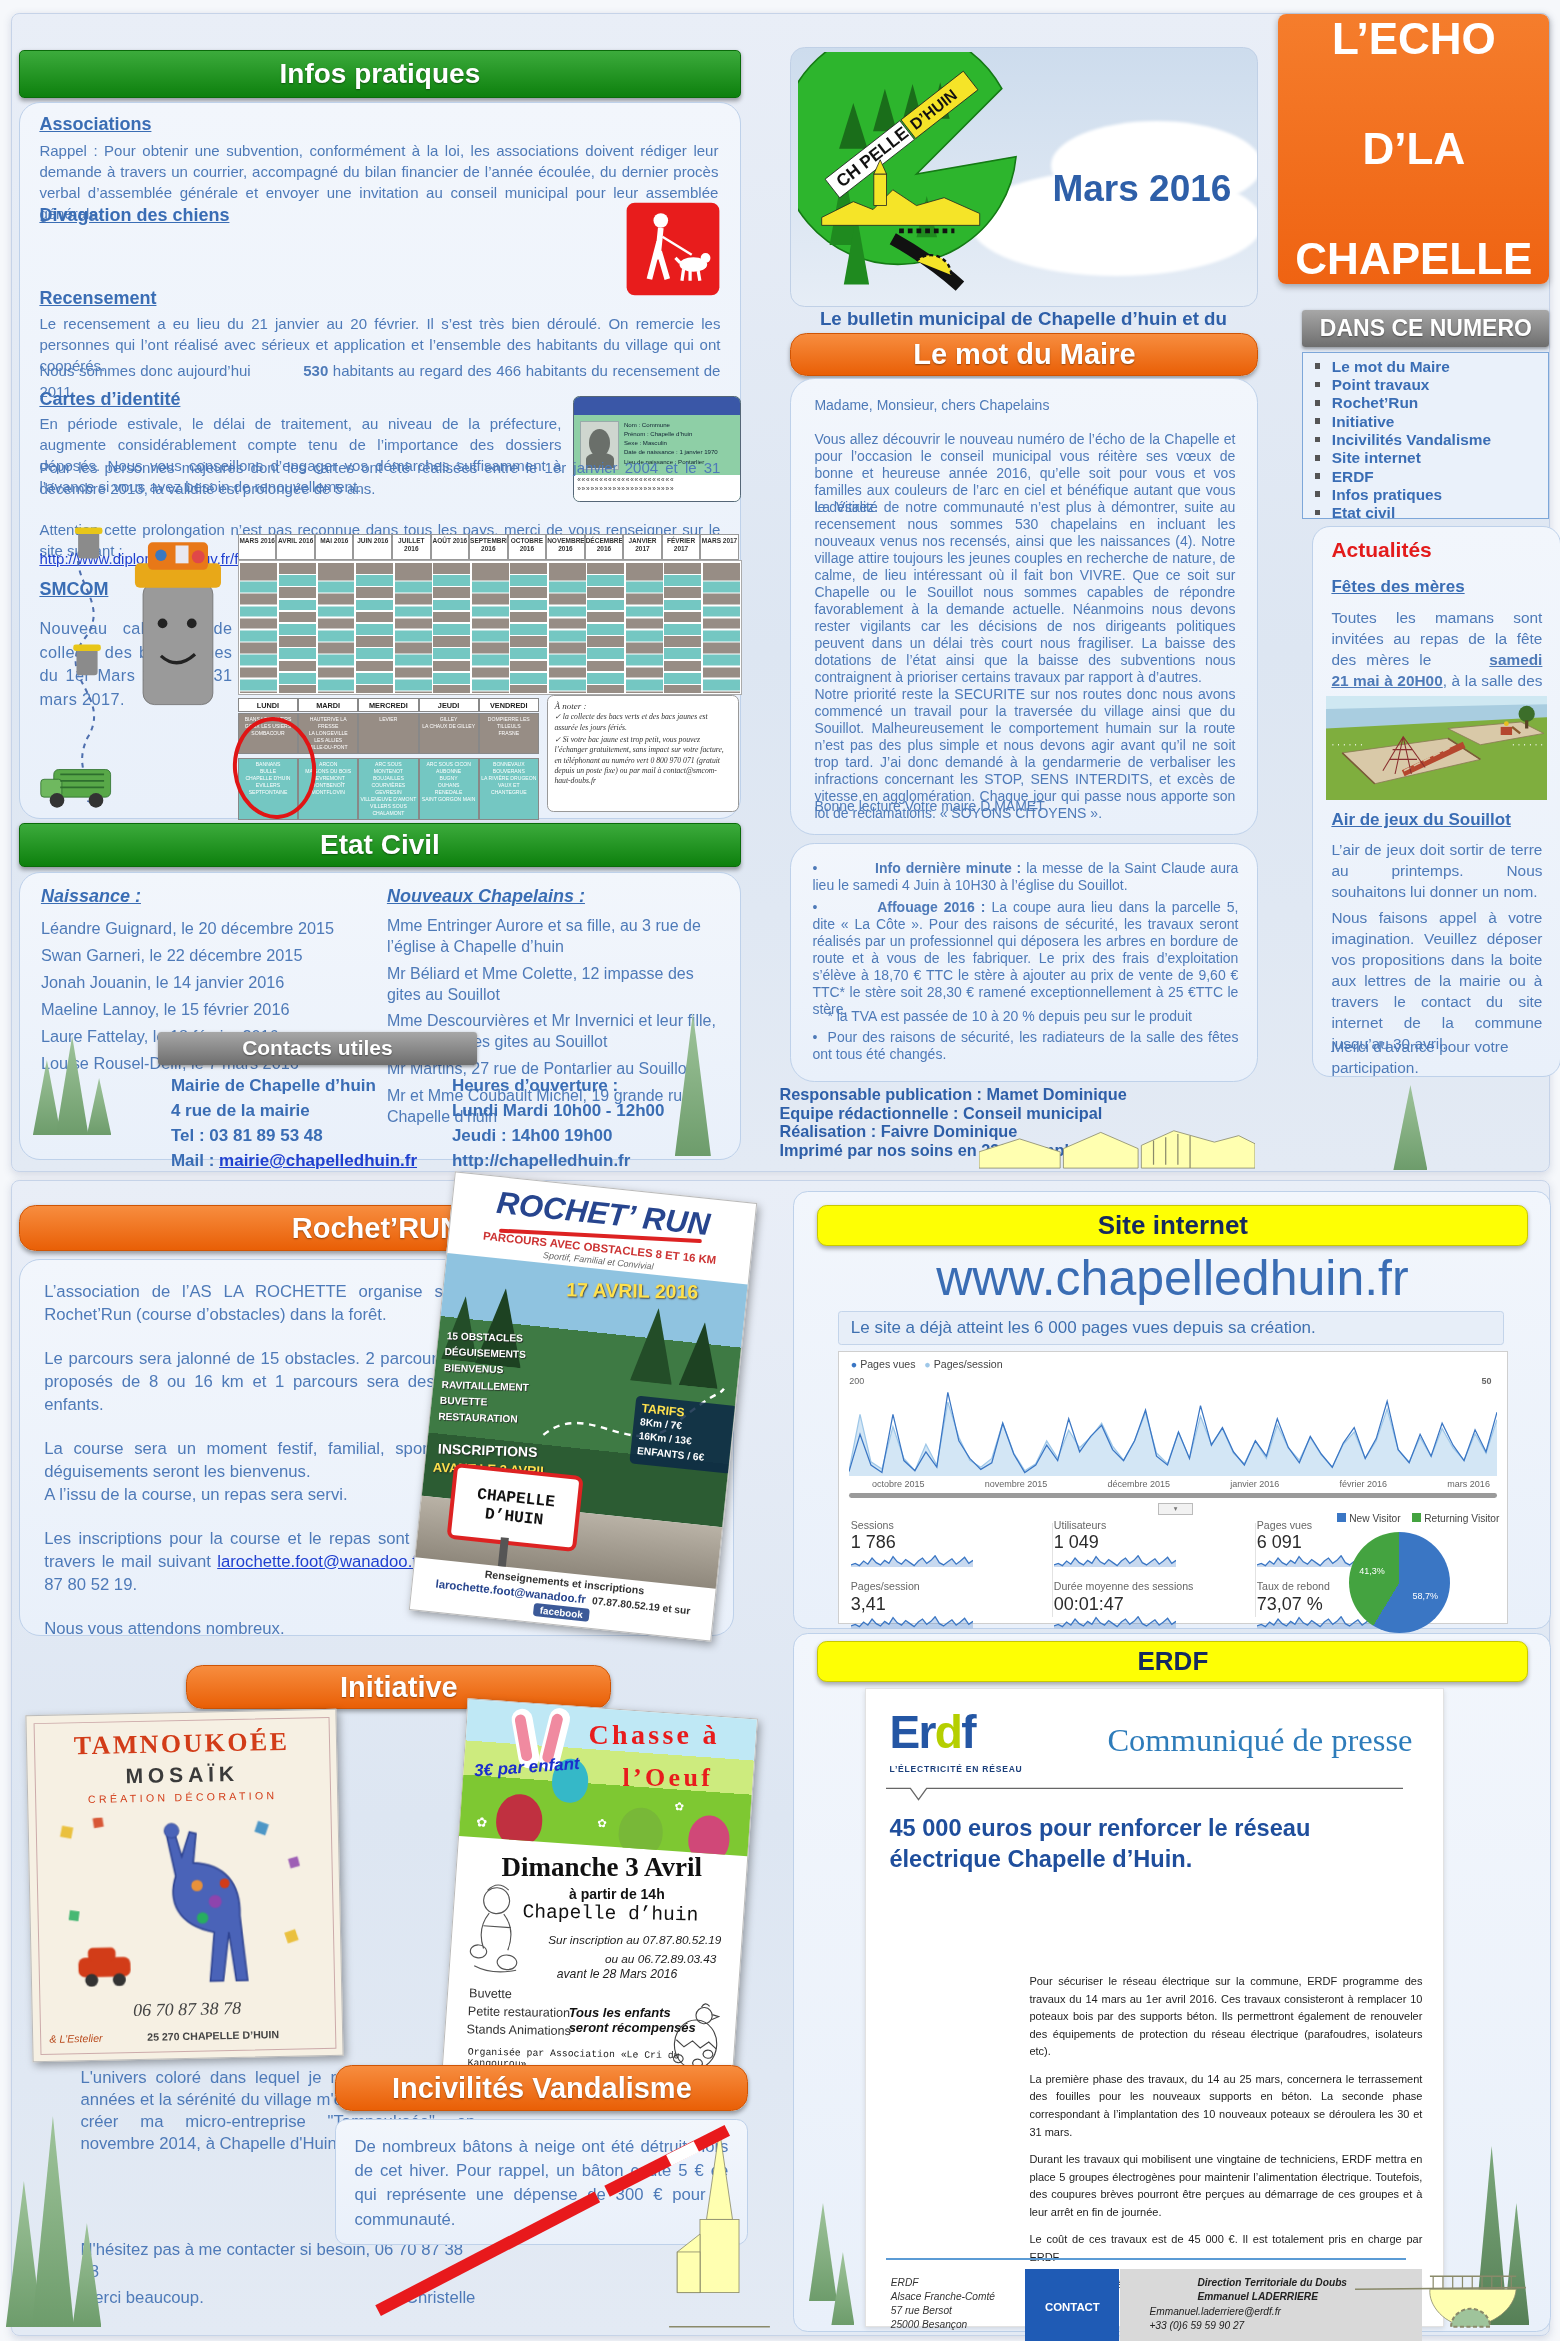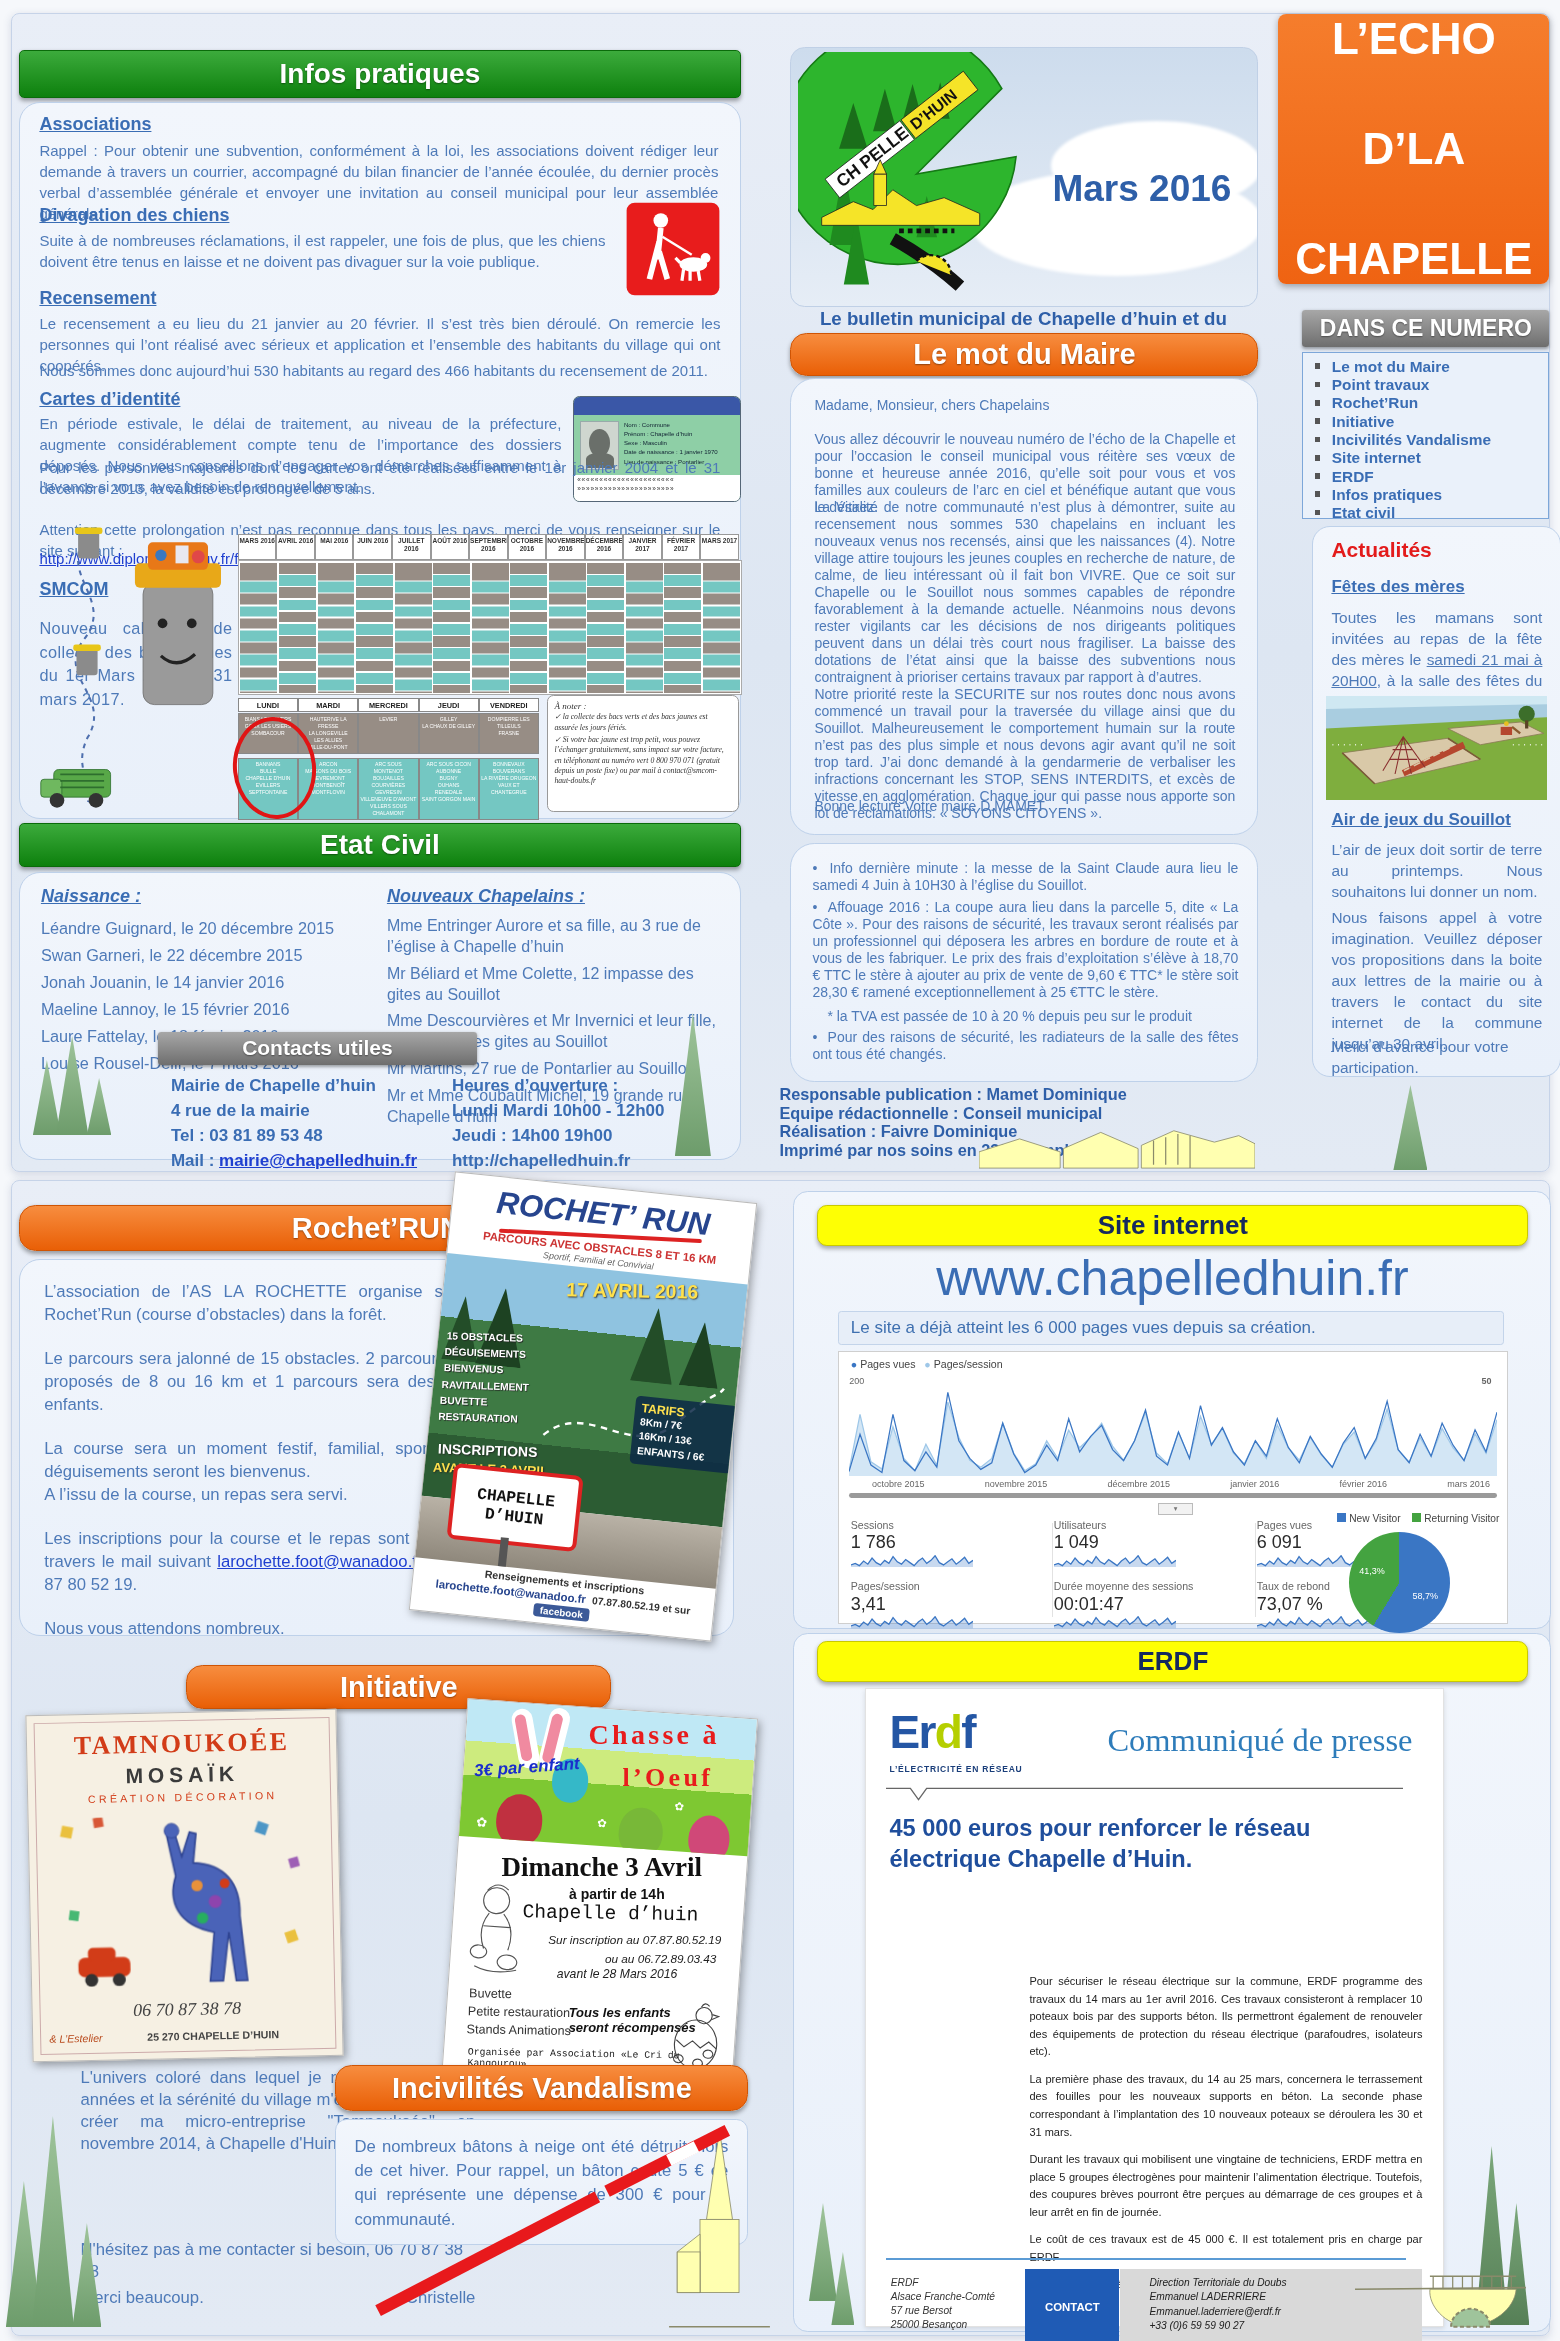--- a/index.html
+++ b/index.html
@@ -18,21 +18,21 @@
        box-shadow:0 2.4px 4.1px rgba(0,0,0,.35);font-size:29px;}
   .hdr-yellow{background:#feff04;border:0.8px solid #c9c900;border-radius:9.8px;color:#15295e;
        text-shadow:none;font-size:26px;box-shadow:0 2.4px 4.1px rgba(0,0,0,.3);}
   .hdr-gray{background:linear-gradient(180deg,#a7a7a7,#6e6e6e);border-radius:3.3px;font-size:21px;
        box-shadow:0 1.6px 3.3px rgba(0,0,0,.35);}
   .hb{position:absolute;color:#3a6db4;font-weight:bold;text-decoration:underline;font-size:18px;}
   .hbi{font-style:italic;}
   .tx{position:absolute;color:#4e7ab8;font-size:15px;line-height:21px;text-align:justify;}
   .txl{position:absolute;color:#4e7ab8;font-size:14px;line-height:17px;text-align:justify;}
   .lnk{color:#1f3fd0;text-decoration:underline;cursor:pointer;}
-  .b{font-weight:normal;}
+  .b{font-weight:bold;margin-left:48px;}
   .list div{color:#4e7ab8;font-size:16.3px;line-height:27px;}
   .som-item{display:flex;align-items:baseline;color:#3a6db4;font-weight:bold;font-size:15.4px;line-height:18.3px;}
   .som-item .sq{width:5.7px;height:5.7px;background:#555;margin:0 11.4px 1.6px 4.9px;flex:0 0 auto;align-self:center;}
   .tri{position:absolute;clip-path:polygon(50% 0,100% 100%,0 100%);
        background:linear-gradient(180deg,#9fc49b,#6d9c6b);border:0;}
   .cal-col{flex:1;margin:0 0.8px;background:repeating-linear-gradient(180deg,#978d85 0 10.6px,#ffffff 10.6px 12.2px,#74c7c2 12.2px 23px,#ffffff 23px 24.4px);}
   .cal-col:nth-child(odd){background-position-y:6.5px;}
   .cal-m{flex:1;border:0.8px solid #999;background:#fff;color:#333;font-size:6.5px;font-weight:bold;
          text-align:center;line-height:1.2;padding-top:2.4px;overflow:hidden;}
   .day-c{flex:1;border:0.8px solid #888;background:#fff;color:#222;font-size:7.3px;font-weight:bold;
@@ -58,21 +58,20 @@
   <div class="sheet" style="left:11.4px;top:13px;width:1537px;height:1157px">
 
     <div class="hdr hdr-green" style="left:6.5px;top:36px;width:720px;height:46px">
       <span>Infos pratiques</span>
       </div>
 
     <div class="panel" style="left:6.5px;top:88px;width:720px;height:715px">
       <div class="hb" style="left:19.5px;top:11.4px">Associations</div>
       <div class="tx" style="left:19.5px;top:37px;width:679px">Rappel : Pour obtenir une subvention, conformément à la loi, les associations doivent rédiger leur demande à travers un courrier, accompagné du bilan financier de l’année écoulée, du dernier procès verbal d’assemblée générale et envoyer une invitation au conseil municipal pour leur assemblée générale.</div>
       <div class="hb" style="left:19.5px;top:102px">Divagation des chiens</div>
-      <div class="tx" style="left:19.5px;top:127px;width:566px">Suite à de nombreuses réclamations, il est rappeler, une fois de plus, que les chiens doivent être tenus en laisse et ne doivent pas divaguer sur la voie publique.</div>
 
       <svg class="a" style="left:605px;top:98px" width="96" height="96" viewBox="0 0 118 118">
         <rect x="2" y="2" width="114" height="114" rx="10" fill="#e81c1c"></rect>
         <circle cx="44" cy="24" r="9" fill="#fff"></circle>
         <path d="M44 33 L40 72 M42 50 L30 96 M42 62 L52 96" stroke="#fff" stroke-width="7" fill="none"></path>
         <path d="M46 44 L82 66" stroke="#fff" stroke-width="3"></path>
         <ellipse cx="84" cy="78" rx="17" ry="9" fill="#fff"></ellipse>
         <circle cx="99" cy="70" r="6" fill="#fff"></circle>
         <path d="M72 84 L70 98 M80 86 L80 98 M90 86 L92 98 M68 76 L62 70" stroke="#fff" stroke-width="4"></path>
       </svg>

